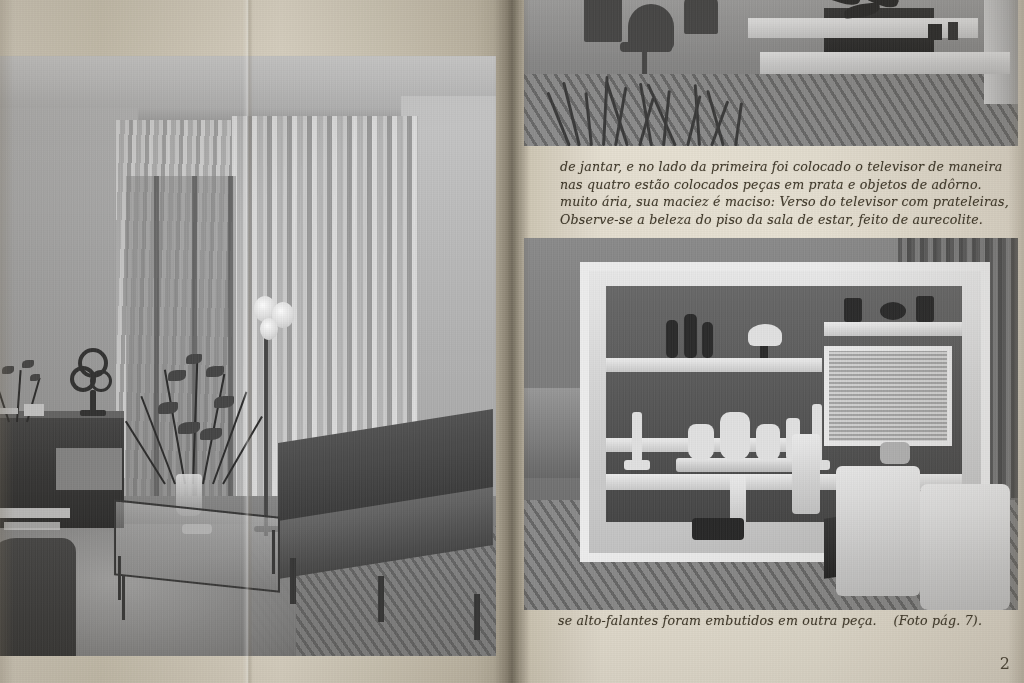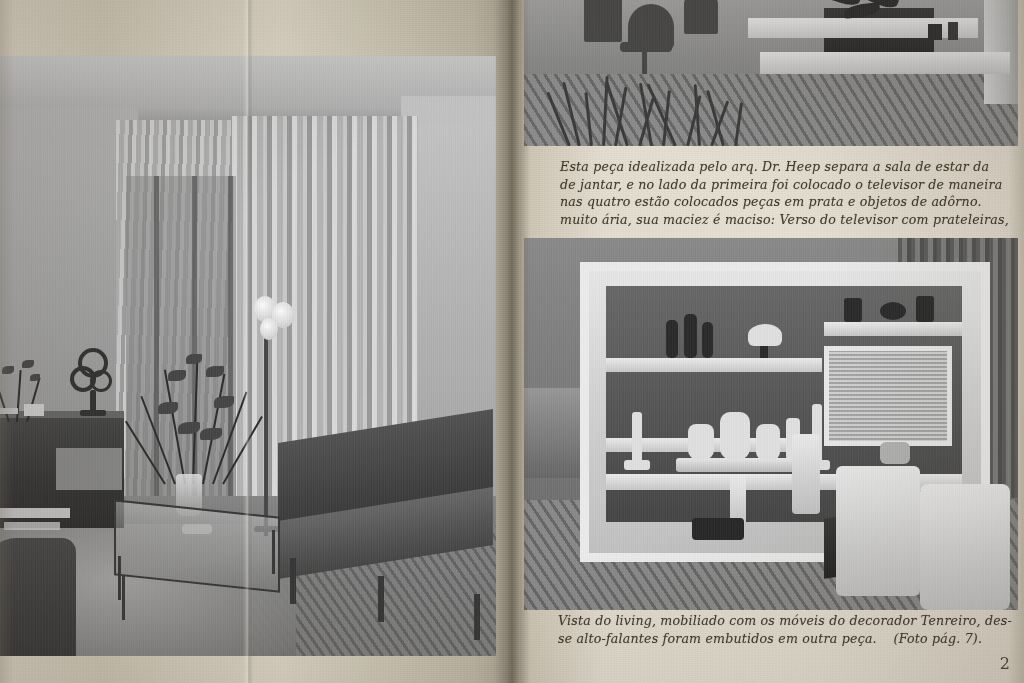--- a/index.html
+++ b/index.html
@@ -554,28 +554,27 @@
     <div class="br-table"></div>
     <div class="br-chair" style="left:312px; top:228px; width:84px; height:130px; border-radius:6px;"></div>
     <div class="br-chair" style="left:396px; top:246px; width:90px; height:126px; border-radius:8px;"></div>
     <div class="br-chair" style="left:268px; top:196px; width:28px; height:80px; border-radius:4px;"></div>
 
     <div class="sepia-wash"></div>
     <div class="noise"></div>
   </div>
 
   <div class="caption" id="caption-top">
-    <span class="ln">Esta peça idealizada pelo arq. Dr. Heep separa a sala de estar da</span>
     <span class="ln">de jantar, e no lado da primeira foi colocado o televisor de maneira</span>
     <span class="ln">nas quatro estão colocados peças em prata e objetos de adôrno.</span>
     <span class="ln">muito ária, sua maciez é maciso: Verso do televisor com prateleiras,</span>
+    <span class="ln">Observe-se a beleza do piso da sala de estar, feito de aurecolite.</span>
   </div>
 
   <div class="caption" id="caption-bottom">
-    <span class="ln">Vista do living, mobiliado com os móveis do decorador Tenreiro, des-</span>
     <span class="ln">se alto-falantes foram embutidos em outra peça.    (Foto pág. 7).</span>
   </div>
 
   <div class="page-number">2</div>
 
   <div class="fold-line"></div>
   <div class="spine"></div>
   <div class="edge-right"></div>
   <div class="edge-left"></div>
   <div class="paper-grain"></div>

